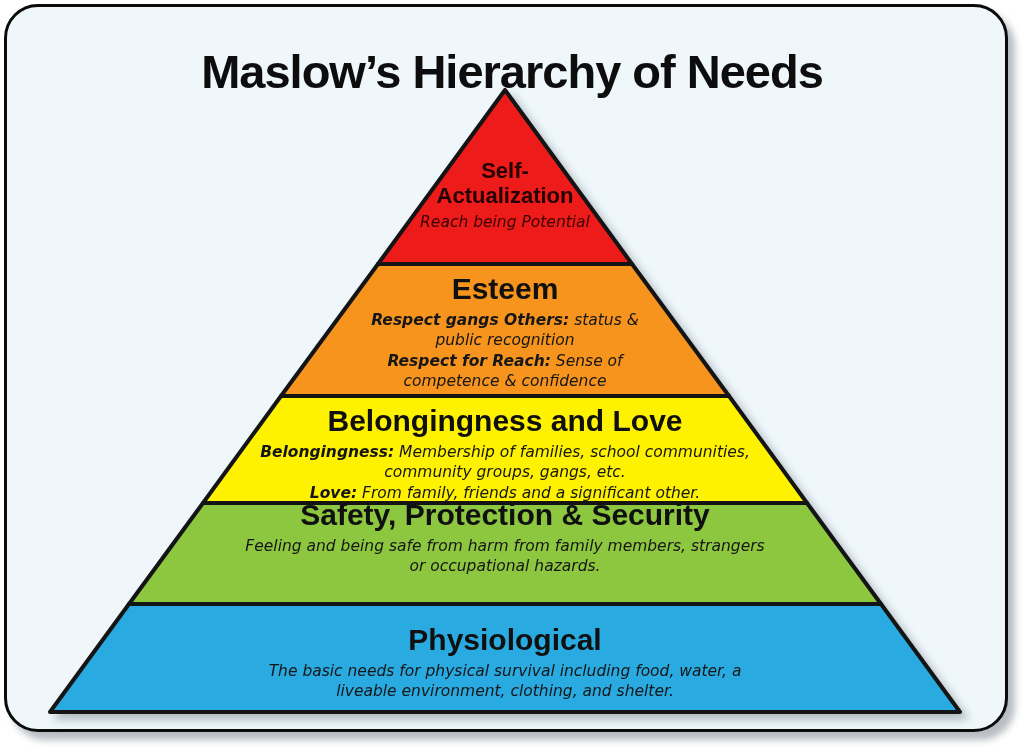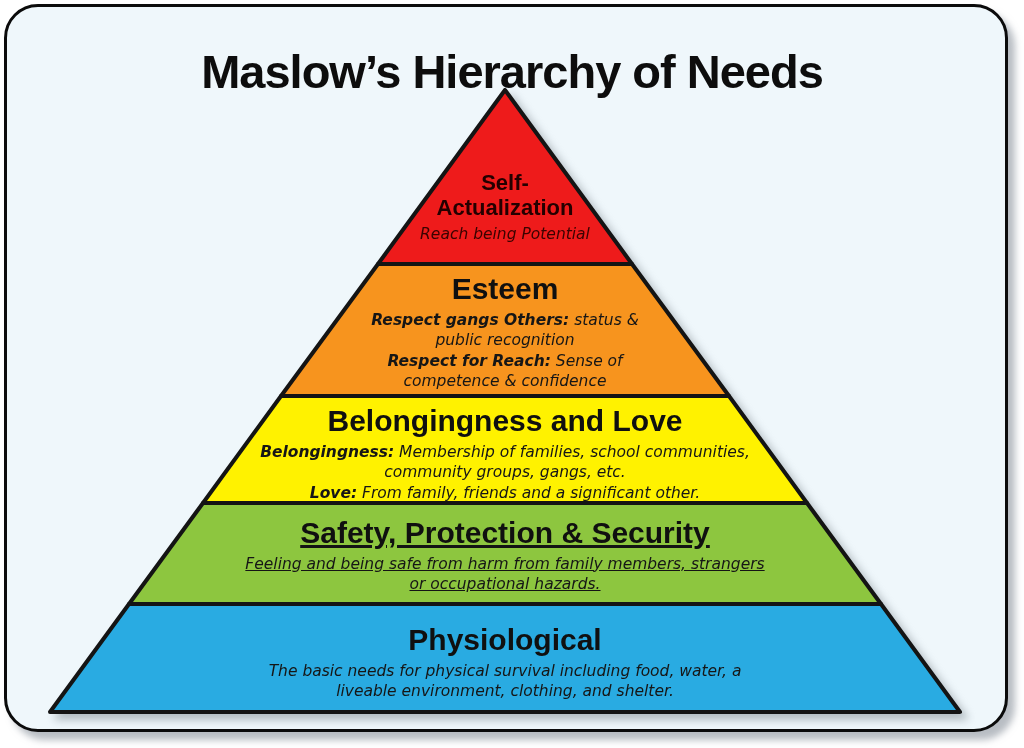--- a/index.html
+++ b/index.html
@@ -53,26 +53,26 @@
   }
   .lvl-body, .lvl-line {
     font-family: "DejaVu Sans", sans-serif;
     font-style: italic;
     font-size: 15.5px;
     line-height: 1.33;
     color: #161616;
   }
   .lead { font-weight: bold; }
 
-  .t-self  { left: 375px; top: 170px; width: 260px; }
+  .t-self  { left: 375px; top: 158px; width: 260px; }
   .t-self .lvl-head { font-size: 22px; width: 170px; margin-left: auto; margin-right: auto; color: #240000; }
   .t-self .lvl-body { color: #3a0300; }
   .t-esteem { left: 350px; top: 272px; width: 310px; }
   .t-belong { left: 260px; top: 404px; width: 490px; }
-  .t-safety { left: 245px; top: 516px; width: 520px; text-decoration: underline; }
+  .t-safety { left: 245px; top: 498px; width: 520px; }
   .t-physio { left: 237px; top: 623px; width: 536px; }
 </style>
 </head>
 <body>
 
 <div class="stage">
 
   <div class="card"></div>
 
   <h1 class="title">Maslow’s Hierarchy of Needs</h1>

